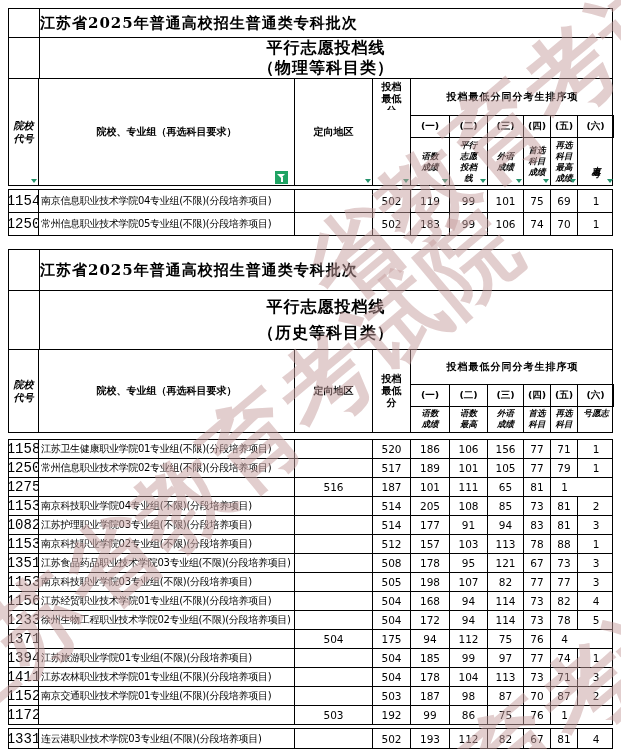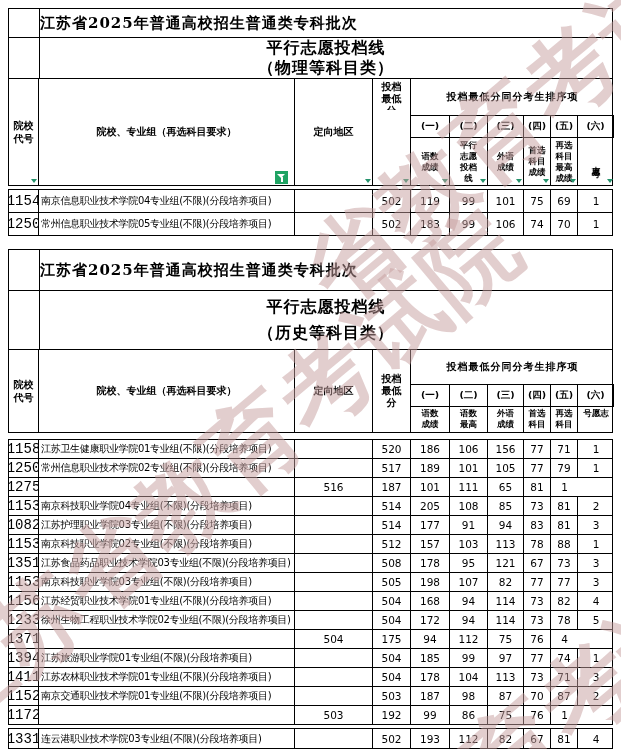--- a/index.html
+++ b/index.html
@@ -56,21 +56,21 @@
   .hc-region{grid-column:3;grid-row:1/4;}
   .hc-min{grid-column:4;grid-row:1/4;align-items:flex-start;}
   .t1 .hc-min .minlbl{height:29px;overflow:hidden;line-height:12px;width:24px;margin-top:2px;}
   .t2 .hc-min{align-items:center;}
   .t2 .hc-min .minlbl{line-height:12px;width:24px;}
   .minlbl{word-break:break-all;text-align:center;font-size:10px;}
   .hc-sortlabel{grid-column:5/11;grid-row:1;border-bottom:1px solid #000;border-right:none;font-size:10px;letter-spacing:1px;}
   .hc-num{grid-row:2;border-bottom:1px solid #000;font-size:9.5px;}
   .hc-sub{grid-row:3;font-size:8.5px;line-height:11px;align-items:flex-start;padding-top:1px;}
   .t1 .hc-sub{align-items:center;padding-top:0;}
-  .sublbl{word-break:break-all;width:20px;}
+  .sublbl{word-break:break-all;width:20px;font-style:italic;}
   .hc-sub.vert .sublbl{writing-mode:vertical-rl;width:auto;height:38px;letter-spacing:2px;}
   
   .farrow{
     position:absolute;right:1px;bottom:2px;width:0;height:0;
     border-left:3.5px solid transparent;border-right:3.5px solid transparent;
     border-top:4.5px solid #25926c;
   }
   .funnel{position:absolute;right:6px;bottom:1px;width:13px;height:13px;background:#1fa363;}
   .funnel::before{content:"";position:absolute;left:2px;top:3px;
     border-left:4px solid transparent;border-right:4px solid transparent;border-top:4px solid #fff;}

